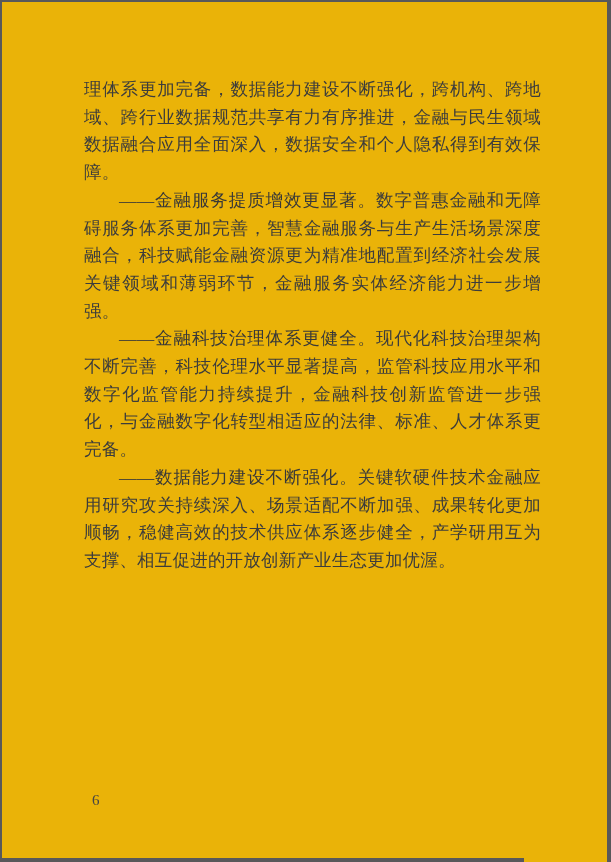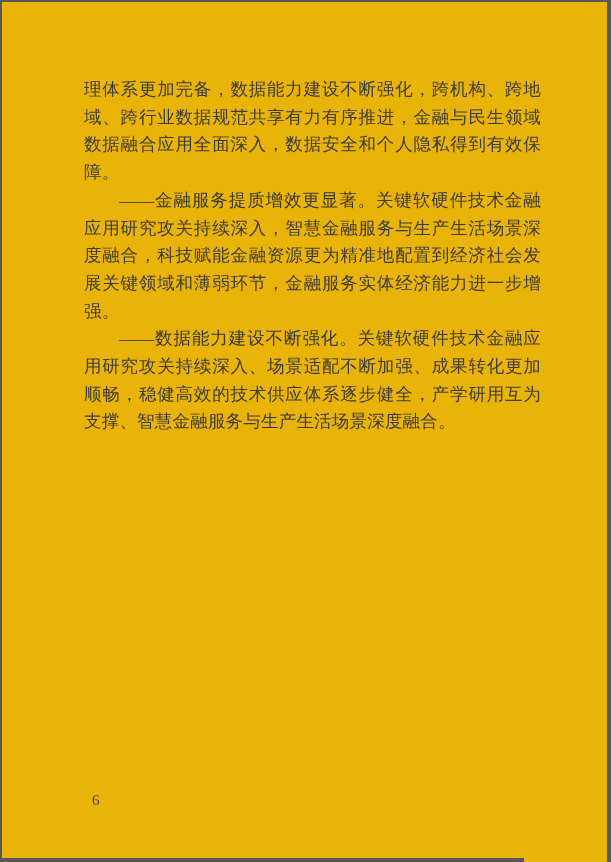--- a/index.html
+++ b/index.html
@@ -63,23 +63,24 @@
 
   <div class="edge edge-top"></div>
   <div class="edge edge-left"></div>
   <div class="edge edge-right"></div>
   <div class="edge edge-bottom"></div>
 
   <div class="text-block">
 
     <p class="para"><span>理体系更加完备，数据能力建设不断强化，跨机构、跨地域、跨行业数据规范共享有力有序推进，金融与民生领域数据融合应用全面深入，数据安全和个人隐私得到有效保障。</span></p>
 
-    <p class="para indent"><span class="lead">——金融服务提质增效更显著。</span><span>关键软硬件技术金融应用研究攻关持续深入，智慧金融服务与生产生活场景深度融合，科技赋能金融资源更为精准地配置到经济社会发展关键领域和薄弱环节，金融服务实体经济能力进一步增强。</span></p>
+    <p class="para indent"><span class="lead">——金融服务提质增效更显著。</span><span>数字普惠金融和无障碍服务体系更加完善，智慧金融服务与生产生活场景深度融合，科技赋能金融资源更为精准地配置到经济社会发展关键领域和薄弱环节，金融服务实体经济能力进一步增强。</span></p>
 
+    <p class="para indent"><span class="lead">——金融科技治理体系更健全。</span><span>现代化科技治理架构不断完善，科技伦理水平显著提高，监管科技应用水平和数字化监管能力持续提升，金融科技创新监管进一步强化，与金融数字化转型相适应的法律、标准、人才体系更完备。</span></p>
 
-    <p class="para indent"><span class="lead">——数据能力建设不断强化。</span><span>关键软硬件技术金融应用研究攻关持续深入、场景适配不断加强、成果转化更加顺畅，稳健高效的技术供应体系逐步健全，产学研用互为支撑、智慧金融服务与生产生活场景深度融合。</span></p>
+    <p class="para indent"><span class="lead">——数据能力建设不断强化。</span><span>关键软硬件技术金融应用研究攻关持续深入、场景适配不断加强、成果转化更加顺畅，稳健高效的技术供应体系逐步健全，产学研用互为支撑、相互促进的开放创新产业生态更加优渥。</span></p>
 
 
   </div>
 
   <div class="page-number">6</div>
 
 </div>
 
 </body></html>

